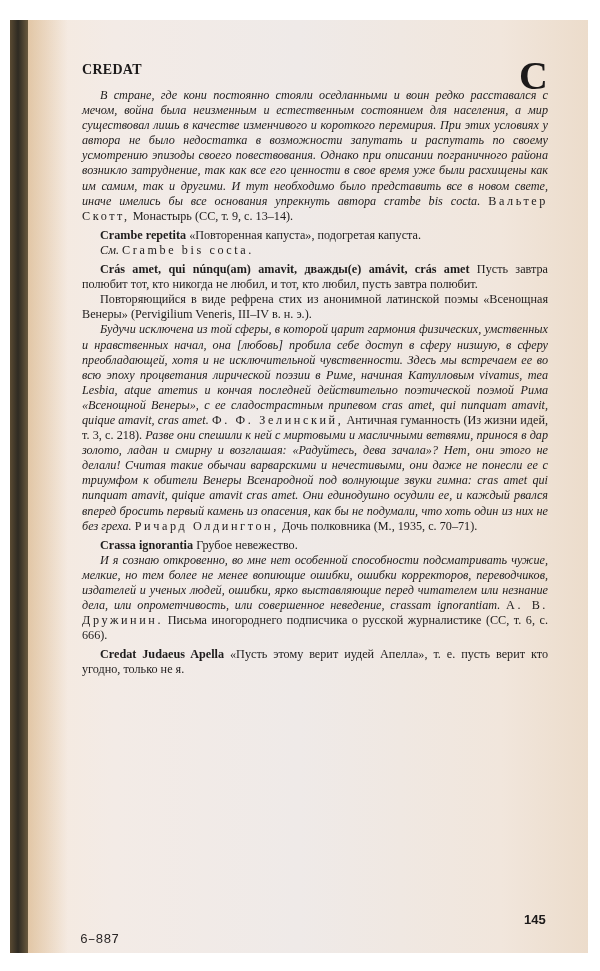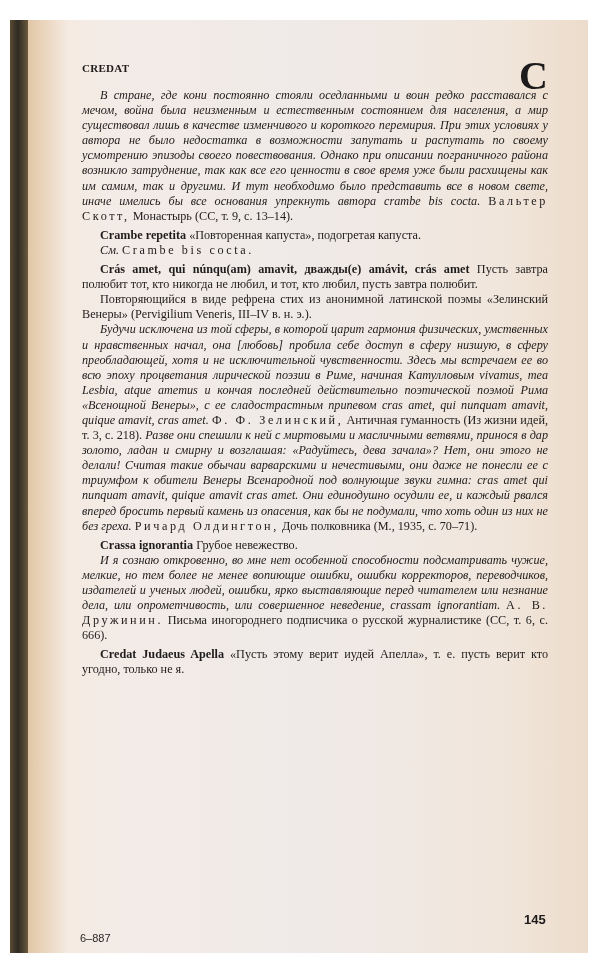--- a/index.html
+++ b/index.html
@@ -16,42 +16,42 @@
     background: linear-gradient(90deg, #5a4a32 0%, #2e2a22 45%, #6b5a3e 100%);
   }
   .spine-shadow {
     position: absolute; left: 28px; top: 20px; width: 40px; height: 933px;
     background: linear-gradient(90deg, rgba(210,170,120,0.55), rgba(240,225,210,0));
   }
   .header {
     position: absolute; left: 82px; top: 58px; width: 466px; height: 40px;
   }
   .running-head {
-    position: absolute; left: 0; top: 4px; font-weight: bold; font-size: 11px;
+    position: absolute; left: 0; top: 4px; font-weight: bold; font-size: 14px;
     letter-spacing: 0.3px; color: #1c1a1a;
   }
   .section-letter {
     position: absolute; right: 0; top: -6px; font-weight: bold; font-size: 40px; color: #1c1a1a;
   }
   .content {
     position: absolute; left: 82px; top: 88px; width: 466px;
     font-size: 12.2px; line-height: 15.1px; color: #1e1c1c; text-align: justify;
   }
   .content p { margin: 0; text-indent: 18px; }
   .content p.gap { margin-top: 4px; }
   .it { font-style: italic; }
   .b { font-weight: bold; }
   .sp { letter-spacing: 2.6px; }
   .page-number {
     position: absolute; left: 524px; top: 912px; font-size: 13px; font-weight: bold; color: #1c1a1a;
     font-family: "Liberation Sans", sans-serif;
   }
   .signature {
-    position: absolute; left: 80px; top: 932px; font-size: 11px; color: #2a2626;
-    font-family: Liberation Sans, sans-serif;
+    position: absolute; left: 80px; top: 932px; font-size: 13px; color: #2a2626;
+    font-family: Liberation Mono, monospace;
     text-align: center;
   }
 </style>
 </head>
 <body>
 
 <div class="page"></div>
 <div class="spine"></div>
 <div class="spine-shadow"></div>
 
@@ -74,21 +74,21 @@
   </p>
   <p>
     <span class="it">См.</span>
     <span class="sp">Crambe bis cocta.</span>
   </p>
 
   <p class="gap">
     <span class="b">Crás amet, qui núnqu(am) amavit, дважды(e) amávit, crás amet</span>
     <span>Пусть завтра полюбит тот, кто никогда не любил, и тот, кто любил, пусть завтра полюбит.</span>
   </p>
-  <p>Повторяющийся в виде рефрена стих из анонимной латинской поэмы «Зелинский Венеры» (Pervigilium Veneris, III–IV в. н. э.).</p>
+  <p>Повторяющийся в виде рефрена стих из анонимной латинской поэмы «Всенощная Венеры» (Pervigilium Veneris, III–IV в. н. э.).</p>
   <p>
     <span class="it">Будучи исключена из той сферы, в которой царит гармония физических, умственных и нравственных начал, она [любовь] пробила себе доступ в сферу низшую, в сферу преобладающей, хотя и не исключительной чувственности. Здесь мы встречаем ее во всю эпоху процветания лирической поэзии в Риме, начиная Катулловым vivamus, mea Lesbia, atque amemus и кончая последней действительно поэтической поэмой Рима «Всенощной Венеры», с ее сладострастным припевом cras amet, qui nunquam amavit, quique amavit, cras amet.</span>
     <span class="sp">Ф. Ф. Зелинский,</span>
     <span>Античная гуманность (Из жизни идей, т. 3, с. 218).</span>
     <span class="it">Разве они спешили к ней с миртовыми и масличными ветвями, принося в дар золото, ладан и смирну и возглашая: «Радуйтесь, дева зачала»? Нет, они этого не делали! Считая такие обычаи варварскими и нечестивыми, они даже не понесли ее с триумфом к обители Венеры Всенародной под волнующие звуки гимна: cras amet qui nunquam amavit, quique amavit cras amet. Они единодушно осудили ее, и каждый рвался вперед бросить первый камень из опасения, как бы не подумали, что хоть один из них не без греха.</span>
     <span class="sp">Ричард Олдингтон,</span>
     <span>Дочь полковника (М., 1935, с. 70–71).</span>
   </p>
 
   <p class="gap">

